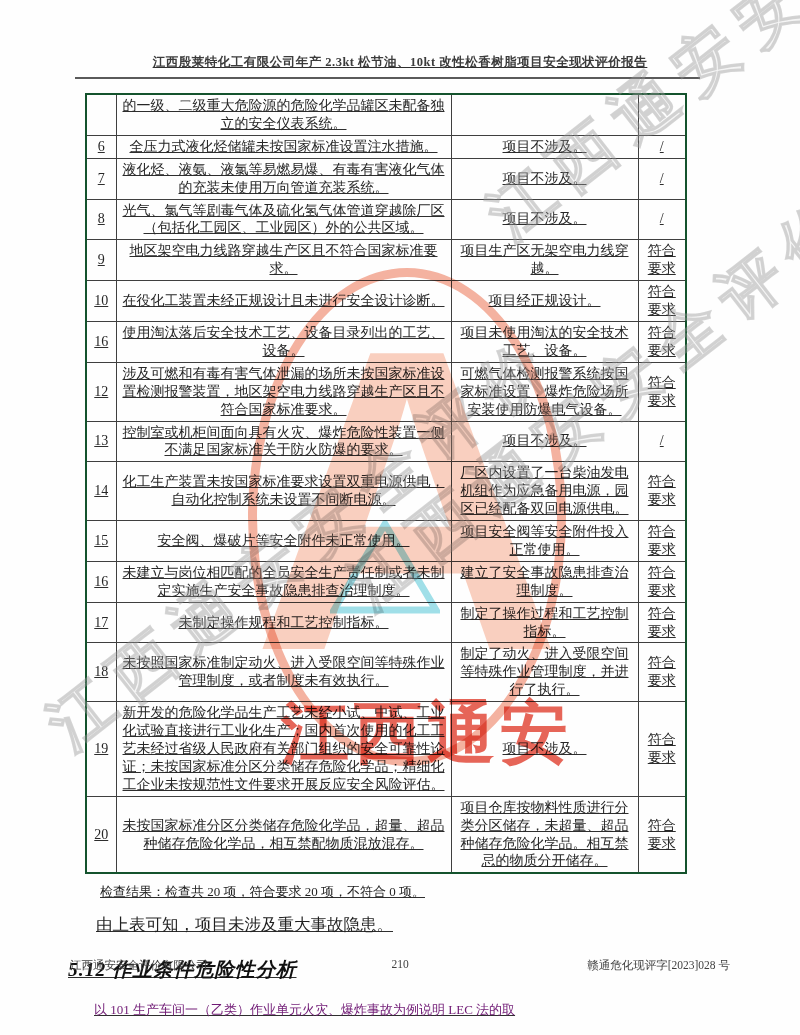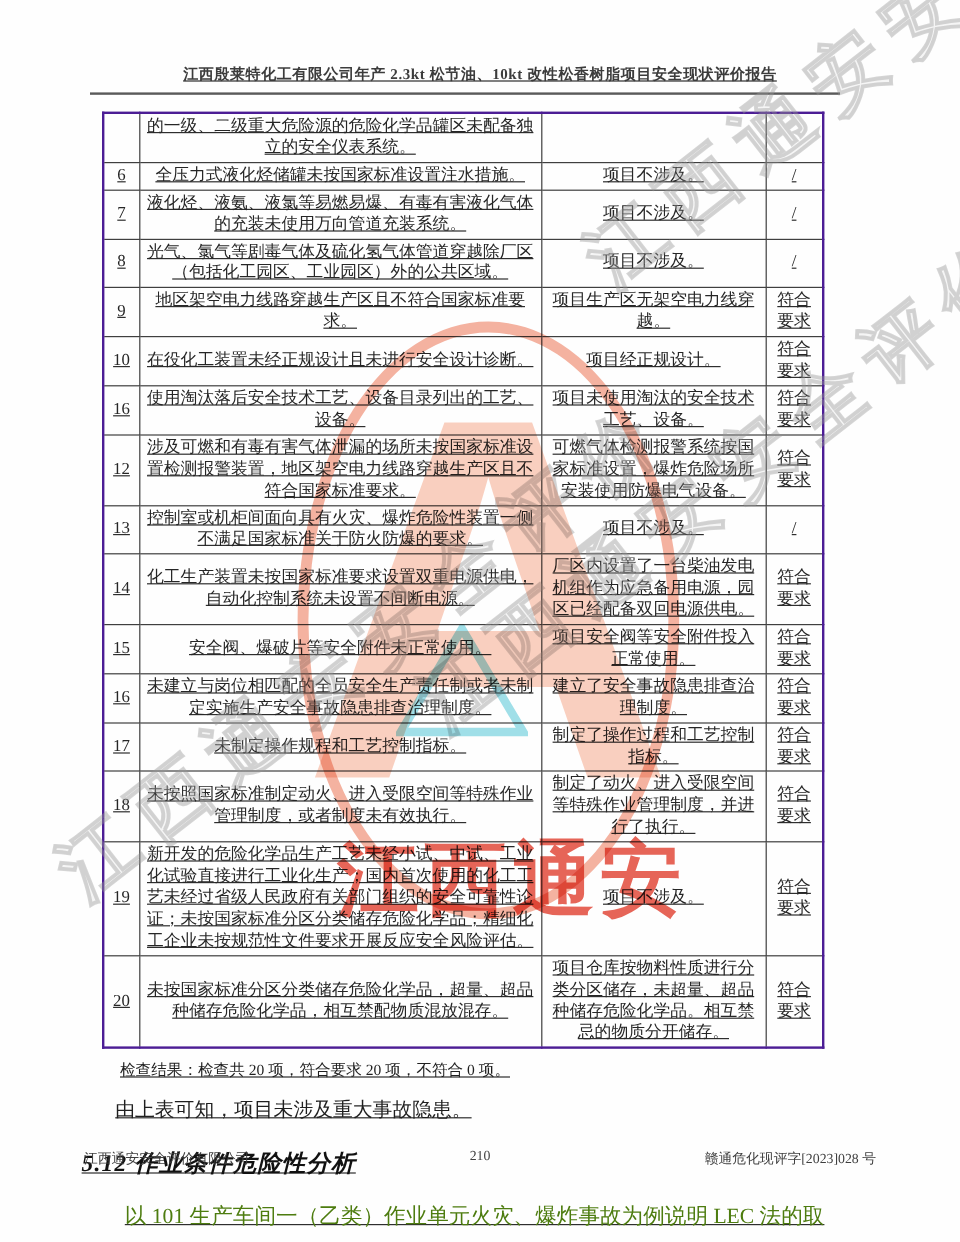--- a/index.html
+++ b/index.html
@@ -33,21 +33,21 @@
   
   table.checklist {
     margin: 14px 0 0 85px;
     width: 600px;
     border-collapse: collapse;
     table-layout: fixed;
     font-size: 14px;
     line-height: 1.28;
     color: #262626;
   }
-  table.checklist { border: 2px solid #4c1d95; }
+  table.checklist { border: 2px solid #14532d; }
   table.checklist td {
     border: 1px solid #3f3f3f;
     text-align: center;
     vertical-align: middle;
     padding: 2px 4px;
   }
   td.col-no        { width: 30px; }
   td.col-item      { width: 335px; }
   td.col-finding   { width: 187px; }
   td.col-conclusion{ width: 48px; padding: 2px 2px; }
@@ -67,22 +67,22 @@
     margin: 20px 70px 0 68px;
     font-size: 19.5px;
     font-weight: bold;
     font-style: italic;
     color: #111;
     letter-spacing: 1px;
   }
   .body-paragraph {
     margin: 18px 68px 0 68px;
     text-indent: 2em;
-    font-size: 18px;
-    color: #4d7c0f;
+    font-size: 13px;
+    color: #701a75;
   }
 
   
   .footer {
     position: absolute;
     left: 70px; right: 70px; top: 958px;
     display: flex;
     justify-content: space-between;
     align-items: baseline;
     font-size: 11.5px;

